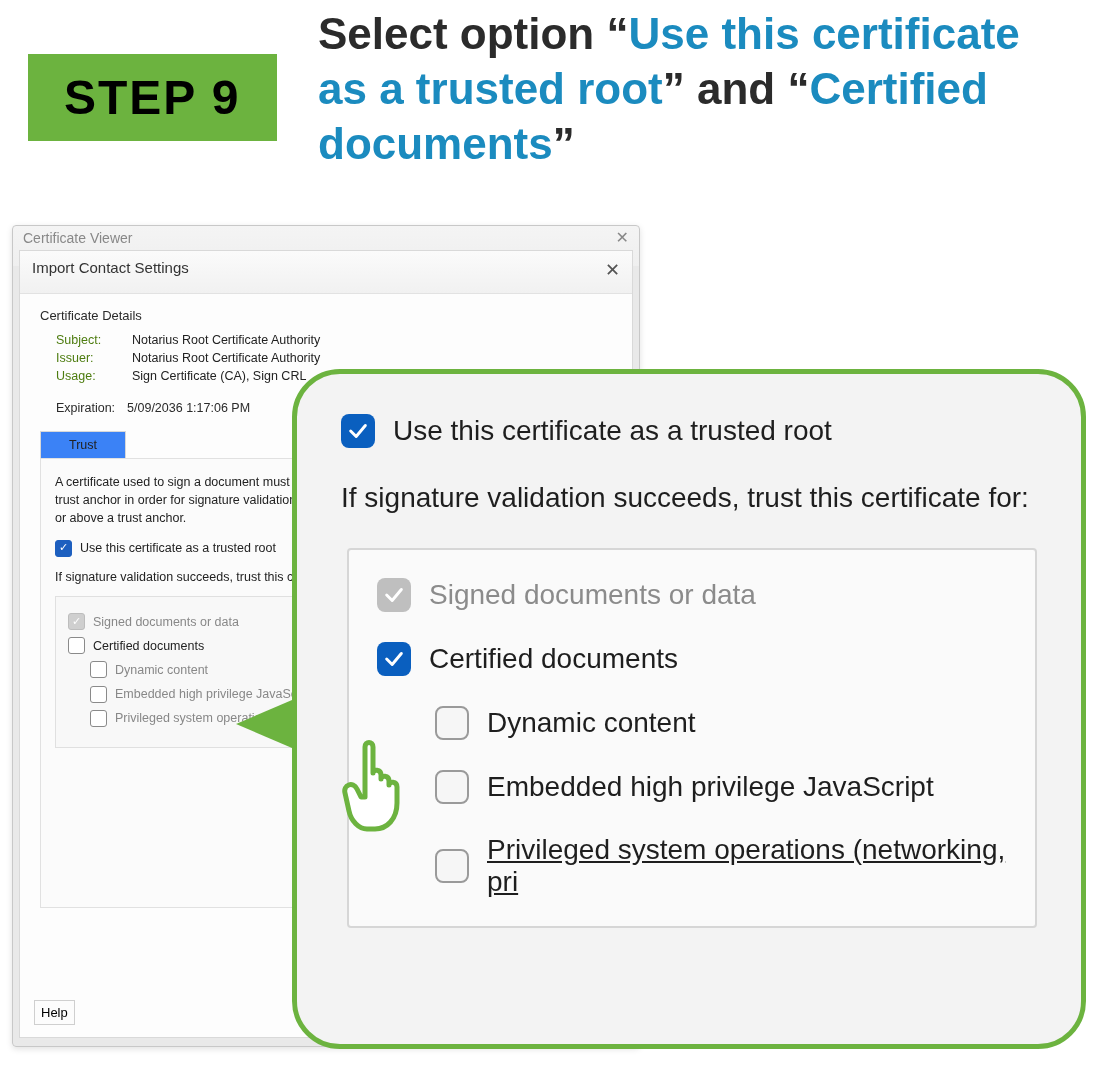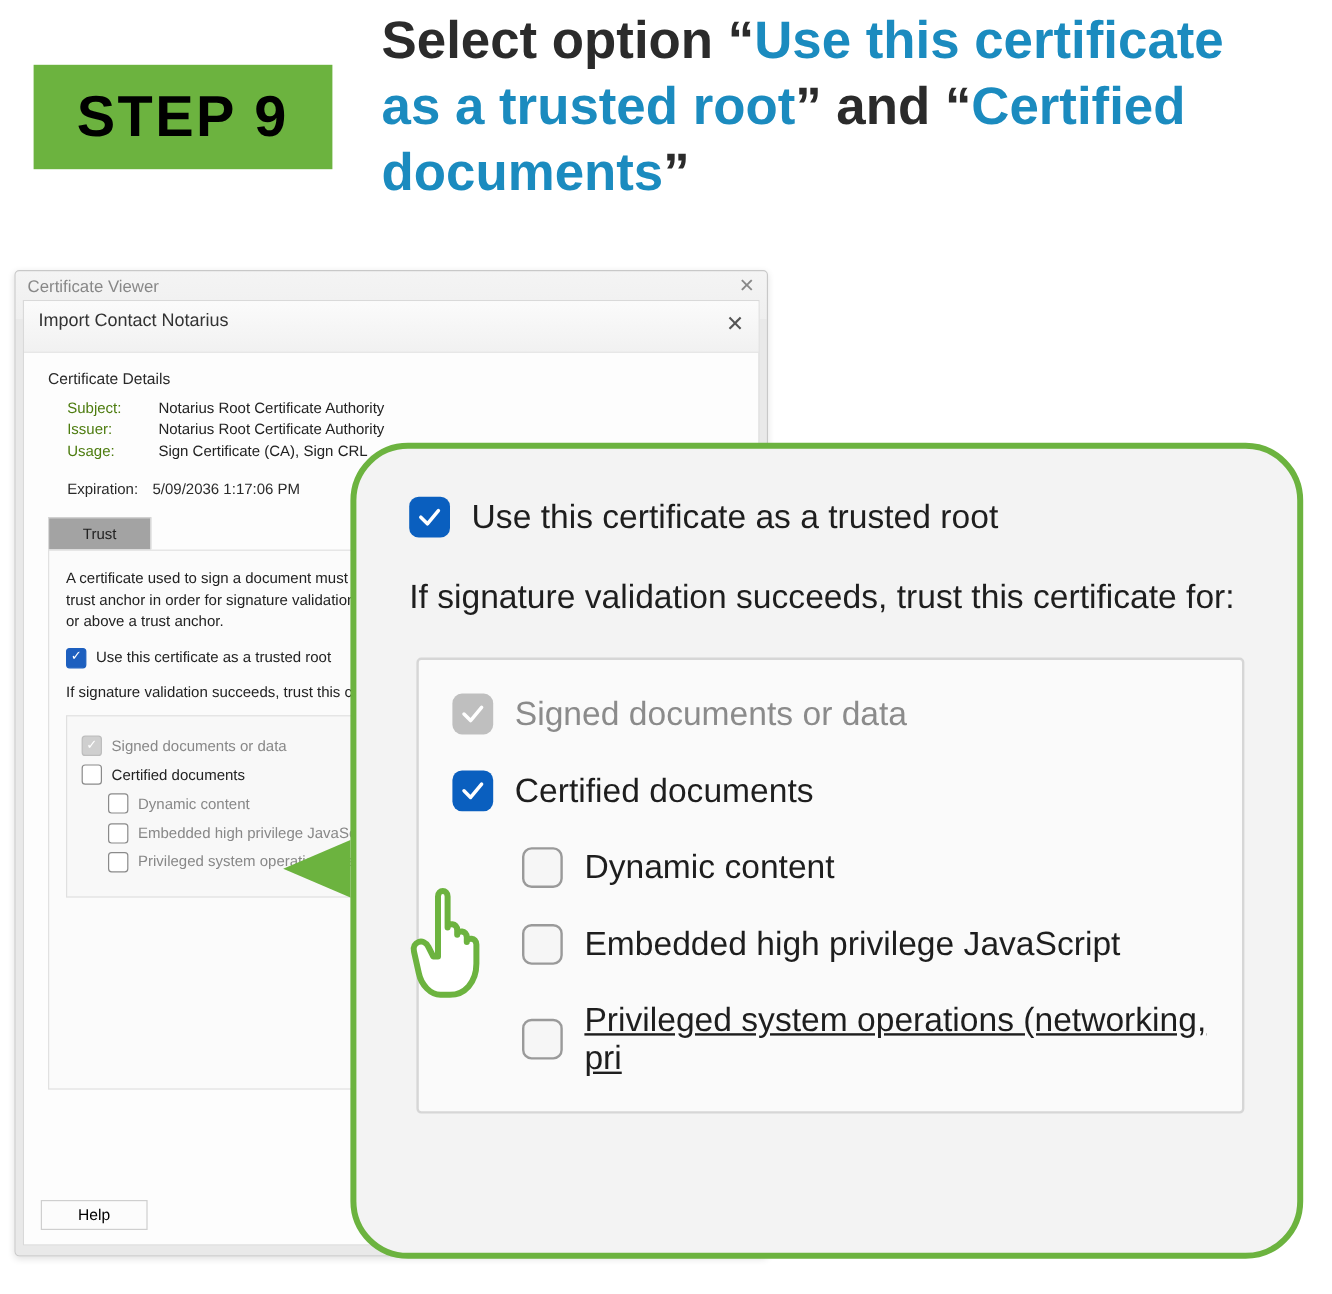--- a/index.html
+++ b/index.html
@@ -127,21 +127,21 @@
     font-size: 12.5px;
     display: flex;
     gap: 12px;
   }
 
   .tab {
     margin: 6px 0 0 20px;
     width: 64px;
     padding: 6px 10px;
     font-size: 12.5px;
-    background: #a3a3a3;
+    background: #3b82f6;
     border: 1px solid #d8d8d8;
     border-bottom: none;
     display: inline-block;
     text-align: center;
   }
 
   .tab-body {
     margin: 0 20px;
     border: 1px solid #e1e1e1;
     background: #fbfbfb;
@@ -184,21 +184,21 @@
   .sub-box .indent {
     padding-left: 22px;
     margin-top: 4px;
     color: #888;
   }
 
   .help-btn {
     position: absolute;
     left: 14px;
     bottom: 12px;
-    padding: 4px 30px;
+    padding: 4px 6px;
     font-size: 13px;
     background: #fcfcfc;
     border: 1px solid #cfcfcf;
     cursor: pointer;
   }
 
   
   .pointer {
     position: absolute;
     left: 236px;
@@ -287,21 +287,21 @@
   </div>
 
   <div class="win-outer">
     <div class="titlebar">
       <span>Certificate Viewer</span>
       <span class="close-x">✕</span>
     </div>
 
     <div class="win-inner">
       <div class="titlebar2">
-        <span>Import Contact Notarius</span>
+        <span>Import Contact Settings</span>
         <span class="close-x2">✕</span>
       </div>
 
       <div class="details">
         <div class="section-title">Certificate Details</div>
         <div class="kv">
             <span class="k">Subject:</span>
             <span class="v">Notarius Root Certificate Authority</span>
           </div>
         <div class="kv">

